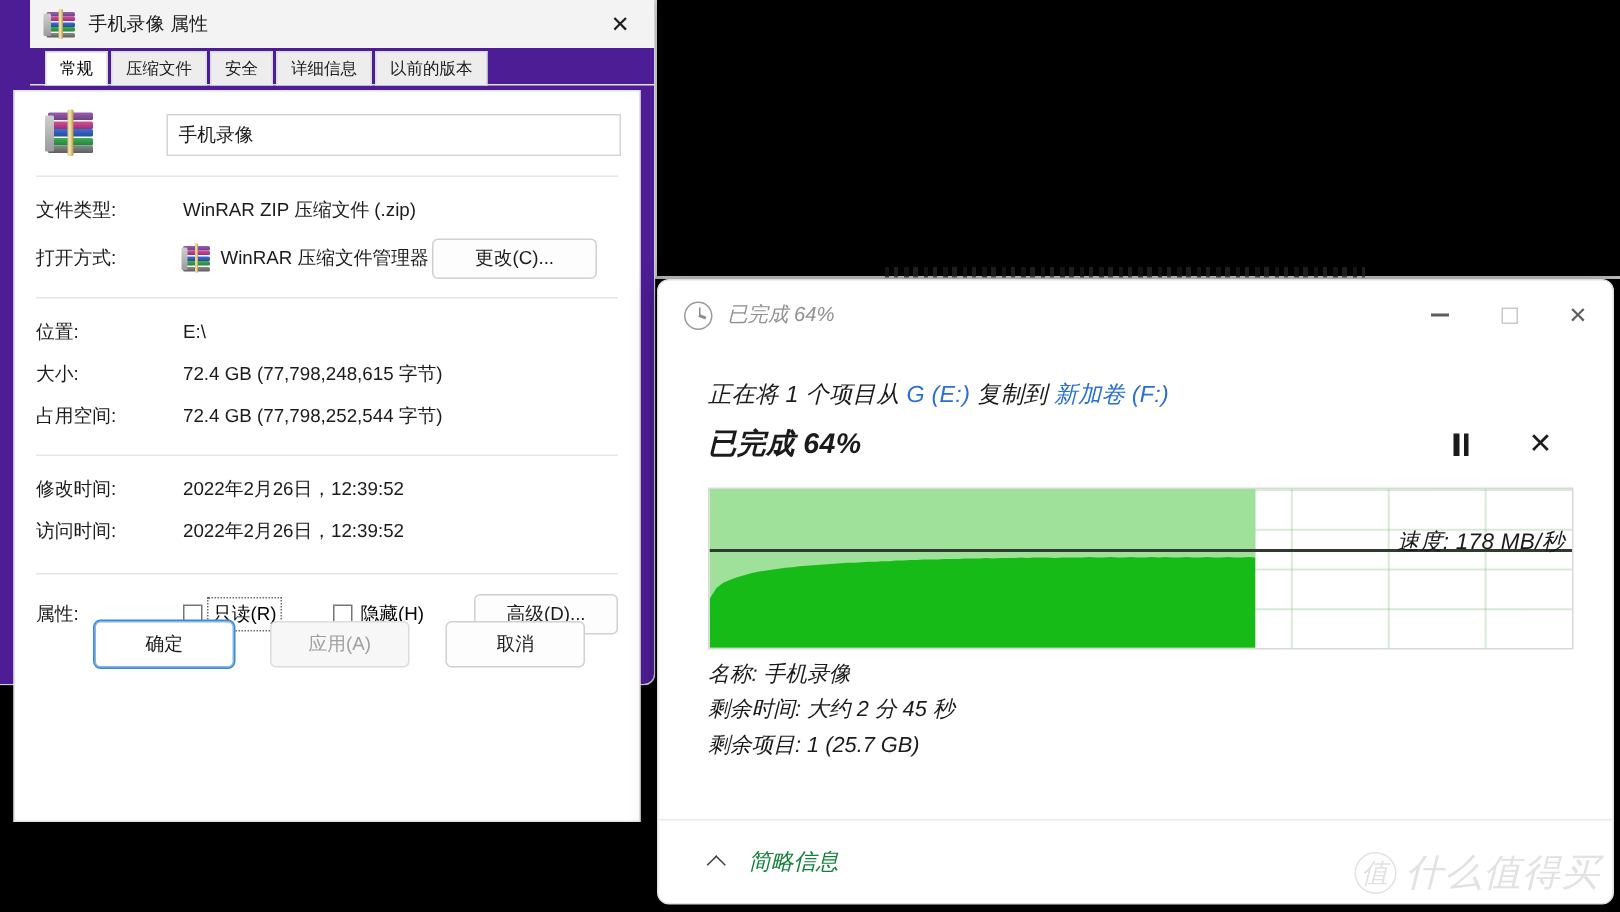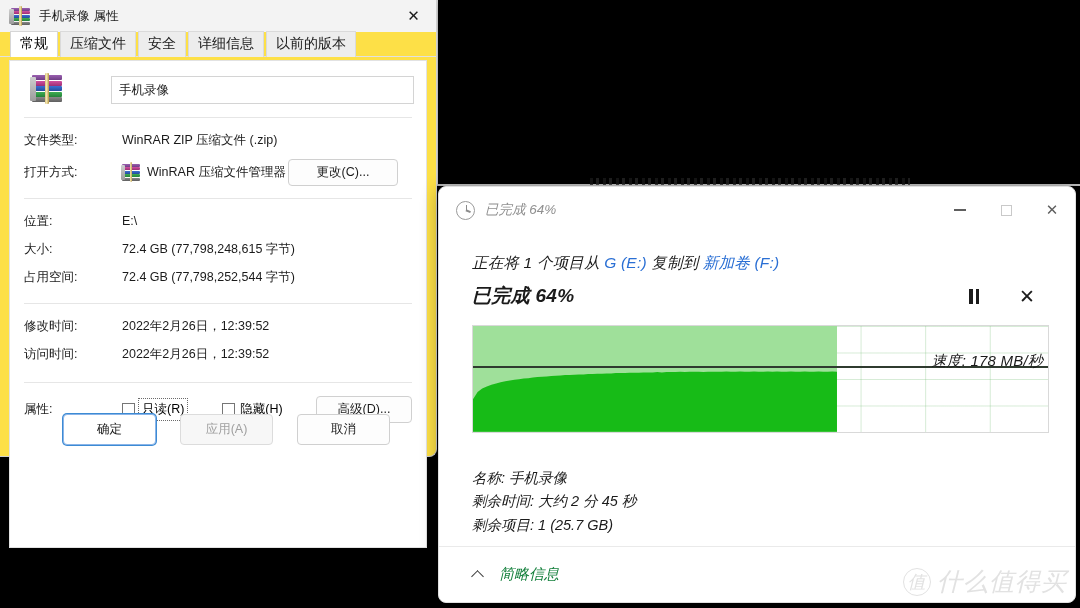--- a/index.html
+++ b/index.html
@@ -26,25 +26,26 @@
     position: absolute; left: 590px; top: 178px; width: 320px; height: 7px;
     opacity: .75;
     background: repeating-linear-gradient(90deg,
       #1b1b1b 0px, #1b1b1b 3px, transparent 3px, transparent 6px,
       #2a2a2a 6px, #2a2a2a 9px, transparent 9px, transparent 13px);
   }
 
   
   .props-window {
     position: absolute; left: 0px; top: 0px; width: 437px; height: 457px;
-    background: #fde047;
+    background: #4c1d95;
     border: 1px solid #cfcfcf;
     border-left: none; border-top: none;
     border-radius: 0 0 8px 0;
     box-shadow: 0 2px 10px rgba(0,0,0,.25);
+    padding-left: 20px;
   }
   .props-titlebar {
     position: relative; height: 32px; background: #f3f3f3;
     display: flex; align-items: center;
   }
   .props-title-icon {
     margin-left: 11px; width: 19px; height: 17px; position: relative;
   }
   .props-title-text {
     margin-left: 9px; font-size: 12.5px; color: #1b1b1b; letter-spacing: .2px;
@@ -68,21 +69,21 @@
     background: linear-gradient(180deg,#cfcfcf,#9b9b9b);
     z-index: 1; border-radius: 1px;
   }
 
   .props-tabs {
     display: flex; align-items: flex-end; height: 25px;
     padding-left: 10px; gap: 2px;
     border-bottom: 1px solid #e1e1e1;
   }
   .props-tab {
-    font-size: 14px; color: #202020; padding: 3px 9px 4px 9px;
+    font-size: 11px; color: #202020; padding: 3px 9px 4px 9px;
     background: #ededed; border: 1px solid #dadada; border-bottom: none;
     position: relative; top: 1px; cursor: default;
   }
   .props-tab.active {
     background: #ffffff; border-color: #d6d6d6; font-weight: normal; color: #000;
   }
 
   .props-body {
     position: absolute; left: 9px; top: 60px; width: 418px; height: 488px;
     background: #ffffff; border: 1px solid #e2e2e2;
@@ -196,21 +197,21 @@
   .chart-area svg { display:block; width: 100%; height: 100%; }
   .chart-avgline {
     position: absolute; left: 0; top: 38%; width: 100%; height: 2.2px;
     background: #2f3b2f;
   }
   .chart-speed {
     position: absolute; right: 5px; top: 26px; font-size: 15px; color: #1b1b1b;
     letter-spacing: .2px;
   }
 
-  .detail-lines { margin-top: 34px; line-height: 1.62; }
+  .detail-lines { margin-top: 6px; line-height: 1.62; }
   .detail-line { font-size: 14.5px; color: #1b1b1b; }
 
   .copy-footer {
     position: absolute; left: 0; bottom: 0; width: 100%; height: 56px;
     border-top: 1px solid #eaeaea;
     display: flex; align-items: center; padding-left: 33px; gap: 14px;
   }
   .chevron-up {
     width: 13px; height: 13px; position: relative; flex: none;
   }

